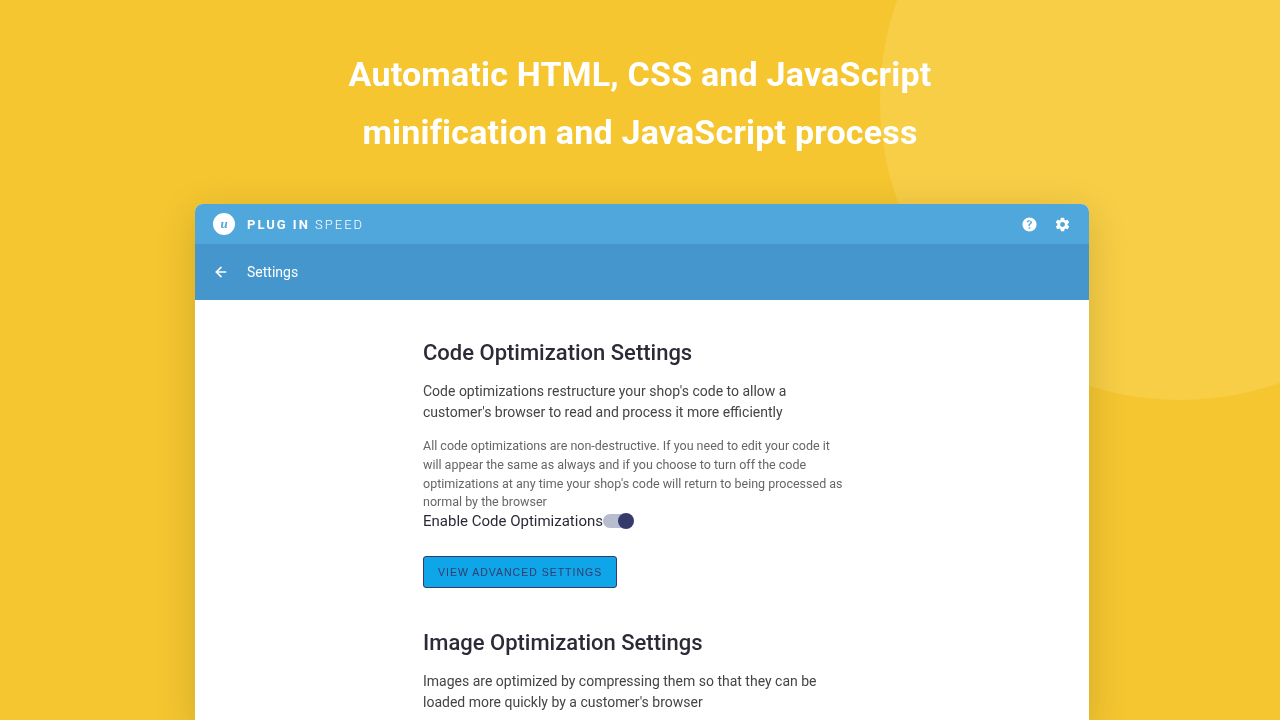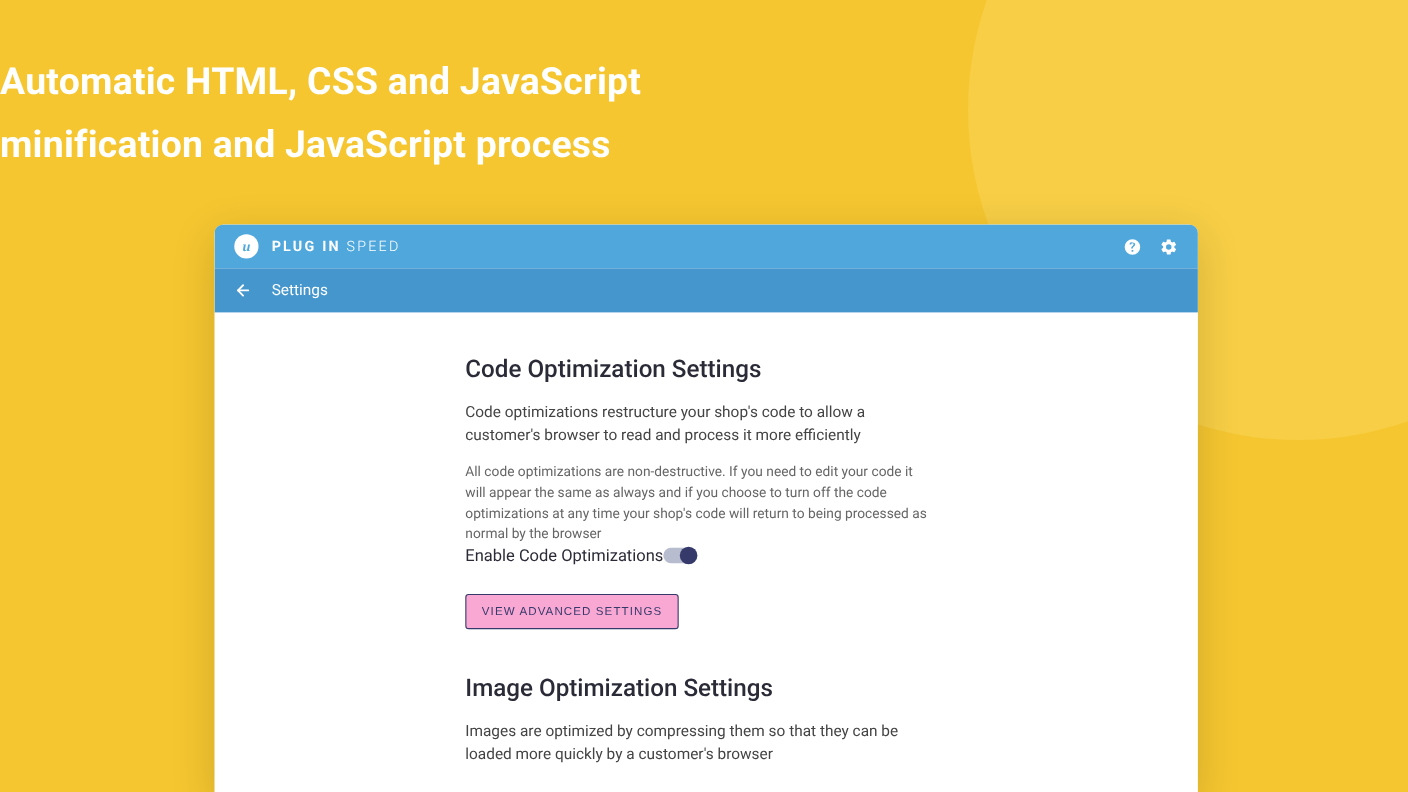--- a/index.html
+++ b/index.html
@@ -20,20 +20,21 @@
   background: #f7ce45;
   border-radius: 50%;
   z-index: 0;
 }
 .hero-title {
   position: relative;
   z-index: 1;
   color: #fff;
   font-size: 34px;
   font-weight: 700;
+  text-align: center;
   padding-top: 46px;
   line-height: 1.7;
   letter-spacing: 0.2px;
 }
 .app-window {
   position: absolute;
   left: 195px;
   top: 204px;
   width: 894px;
   height: 520px;
@@ -72,21 +73,21 @@
 .logo-text .light { font-weight: 300; }
 .titlebar-right { display: flex; align-items: center; gap: 16px; }
 .icon-btn {
   color: #fff;
   cursor: pointer;
   display: flex;
   align-items: center;
   justify-content: center;
 }
 .subbar {
-  height: 40px;
+  height: 56px;
   background: #4496cd;
   display: flex;
   align-items: center;
   padding: 0 18px;
   gap: 18px;
 }
 .back-arrow {
   color: #fff;
   cursor: pointer;
   display: flex;
@@ -147,21 +148,21 @@
   top: -1px;
   left: -1px;
   width: 16px;
   height: 16px;
   border-radius: 50%;
   background: #363a6b;
   transition: left .15s;
 }
 .outline-btn {
   border: 1px solid #363a6b;
-  background: #f9a8d4;
+  background: #0ea5e9;
   color: #363a6b;
   font-size: 10.5px;
   letter-spacing: 1px;
   padding: 9px 14px;
   border-radius: 3px;
   cursor: pointer;
   font-weight: 500;
 }
 .section-gap { height: 42px; }
 </style>

